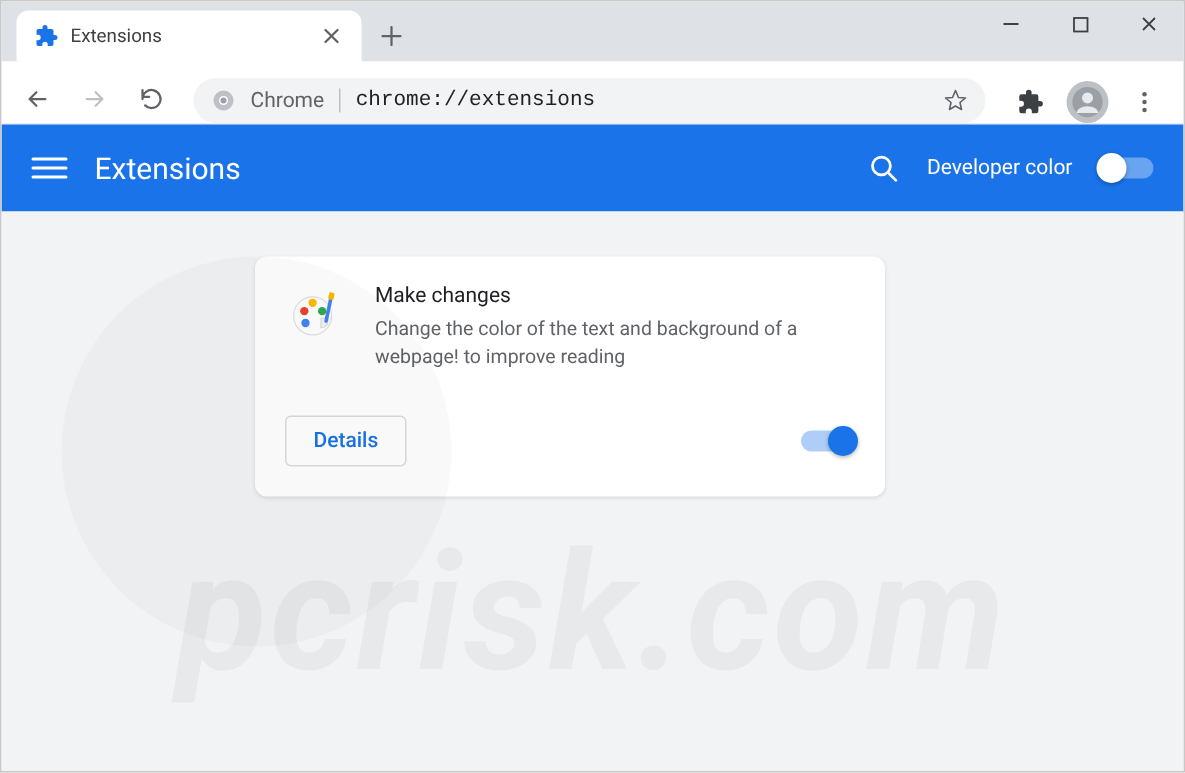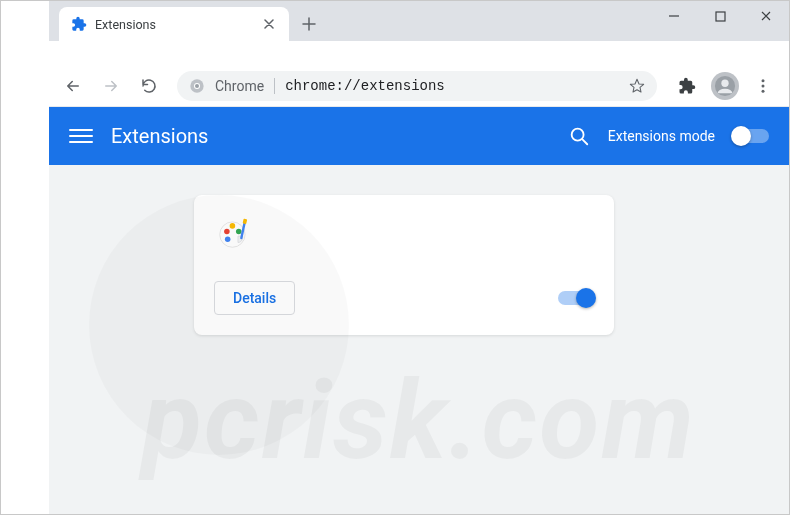--- a/index.html
+++ b/index.html
@@ -1,27 +1,27 @@
 <!DOCTYPE html>
 <html><head>
 <meta charset="utf-8">
 <style>
 * { margin: 0; padding: 0; box-sizing: border-box; font-family: "Segoe UI", Roboto, Arial, sans-serif; }
 body { width: 790px; height: 515px; background: #fff; overflow: hidden; border: 1px solid #c8c8c8; }
-.window-chrome { height: 515px; display: flex; flex-direction: column; padding-left: 48px; }
+.window-chrome { height: 515px; display: flex; flex-direction: column; }
 .titlebar { height: 40px; display: flex; align-items: flex-end; justify-content: space-between; background: #dee1e6; }
 .tabs-area { display: flex; align-items: flex-end; height: 100%; padding-left: 10px; }
 .tab { display: flex; align-items: center; gap: 8px; background: #fff; height: 34px; padding: 0 12px; border-radius: 8px 8px 0 0; min-width: 230px; position: relative; }
 .tab-icon { width: 16px; height: 16px; display: flex; align-items: center; justify-content: center; }
 .tab-title { font-size: 12.5px; color: #3c4043; }
 .tab-close { margin-left: auto; width: 16px; height: 16px; display: flex; align-items: center; justify-content: center; color: #5f6368; cursor: pointer; }
 .newtab { width: 28px; height: 28px; display: flex; align-items: center; justify-content: center; color: #5f6368; cursor: pointer; margin-left: 6px; margin-bottom: 3px; }
 .win-controls { display: flex; height: 30px; align-self: flex-start; }
 .win-btn { width: 46px; display: flex; align-items: center; justify-content: center; color: #3c4043; cursor: pointer; }
-.toolbar { height: 42px; background: #fff; display: flex; align-items: center; padding: 0 8px; gap: 6px; border-bottom: 1px solid #e8eaed; margin-top: 24px; }
+.toolbar { height: 42px; background: #fff; display: flex; align-items: flex-end; padding: 0 8px; gap: 6px; border-bottom: 1px solid #e8eaed; }
 .nav-btn { width: 32px; height: 32px; display: flex; align-items: center; justify-content: center; border-radius: 50%; color: #5f6368; cursor: pointer; }
 .nav-btn.disabled { color: #bdc1c6; cursor: default; }
 .omnibox { flex: 1; height: 30px; background: #f1f3f4; border-radius: 15px; display: flex; align-items: center; padding: 0 12px; gap: 10px; margin: 0 6px; }
 .omnibox .lock { color: #5f6368; display: flex; }
 .omnibox .chrome-label { color: #5f6368; font-size: 14px; padding-right: 10px; border-right: 1px solid #bdc1c6; }
 .omnibox .url { color: #202124; font-size: 14px; font-family: Liberation Mono, monospace; }
 .omnibox .star { margin-left: auto; color: #5f6368; display: flex; cursor: pointer;}
 .right-toolbar { display: flex; align-items: center; gap: 10px; padding: 0 4px; }
 .right-toolbar .icon-btn { width: 28px; height: 28px; display: flex; align-items: center; justify-content: center; color: #5f6368; cursor: pointer; }
 .avatar-btn { width: 28px; height: 28px; border-radius: 50%; background: #bdc1c6; display:flex; align-items:center; justify-content:center; color:#fff; cursor:pointer;}
@@ -155,21 +155,21 @@
         <span></span>
     </div>
     <div class="app-title">Extensions</div>
     <div class="header-right">
       <span class="search-icon-h">
         <svg width="22" height="22" viewBox="0 0 24 24" fill="none">
             <circle cx="10.5" cy="10.5" r="6.5" stroke="#fff" stroke-width="2"></circle>
             <path d="M16 16 L21 21" stroke="#fff" stroke-width="2" stroke-linecap="round"></path>
           </svg>
       </span>
-      <span class="dev-label">Extensions mode</span>
+      <span class="dev-label">Developer color</span>
       <div class="toggle">
         <div class="knob"></div>
       </div>
     </div>
   </div>
 
   <div class="content-area">
     <div class="wm-circle"></div>
     <div class="card">
       <div class="card-top">
@@ -178,20 +178,24 @@
             <circle cx="22" cy="26" r="16" fill="#fff" stroke="#e0e0e0" stroke-width="1"></circle>
             <circle cx="15" cy="22" r="3.5" fill="#ea4335"></circle>
             <circle cx="22" cy="15" r="3.5" fill="#fbbc04"></circle>
             <circle cx="30" cy="22" r="3.5" fill="#34a853"></circle>
             <circle cx="16" cy="32" r="3.5" fill="#4285f4"></circle>
             <path d="M29 36 a6 6 0 0 0 6-6 v-2 h-6 z" fill="#f1f3f4" stroke="#dadce0"></path>
             <rect x="34" y="8" width="3" height="24" rx="1.5" fill="#4285f4" transform="rotate(12 35 20)"></rect>
             <rect x="33.2" y="6" width="4.6" height="6" rx="1" fill="#fbbc04" transform="rotate(12 35 20)"></rect>
           </svg>
         </div>
+        <div>
+          <div class="ext-name">Make changes</div>
+          <div class="ext-desc">Change the color of the text and background of a webpage! to improve reading</div>
+        </div>
       </div>
       <div class="card-bottom">
         <div class="mat-btn">
             <span>Details</span>
           </div>
         <div class="card-toggle">
           <div class="knob-on"></div>
         </div>
       </div>
     </div>

